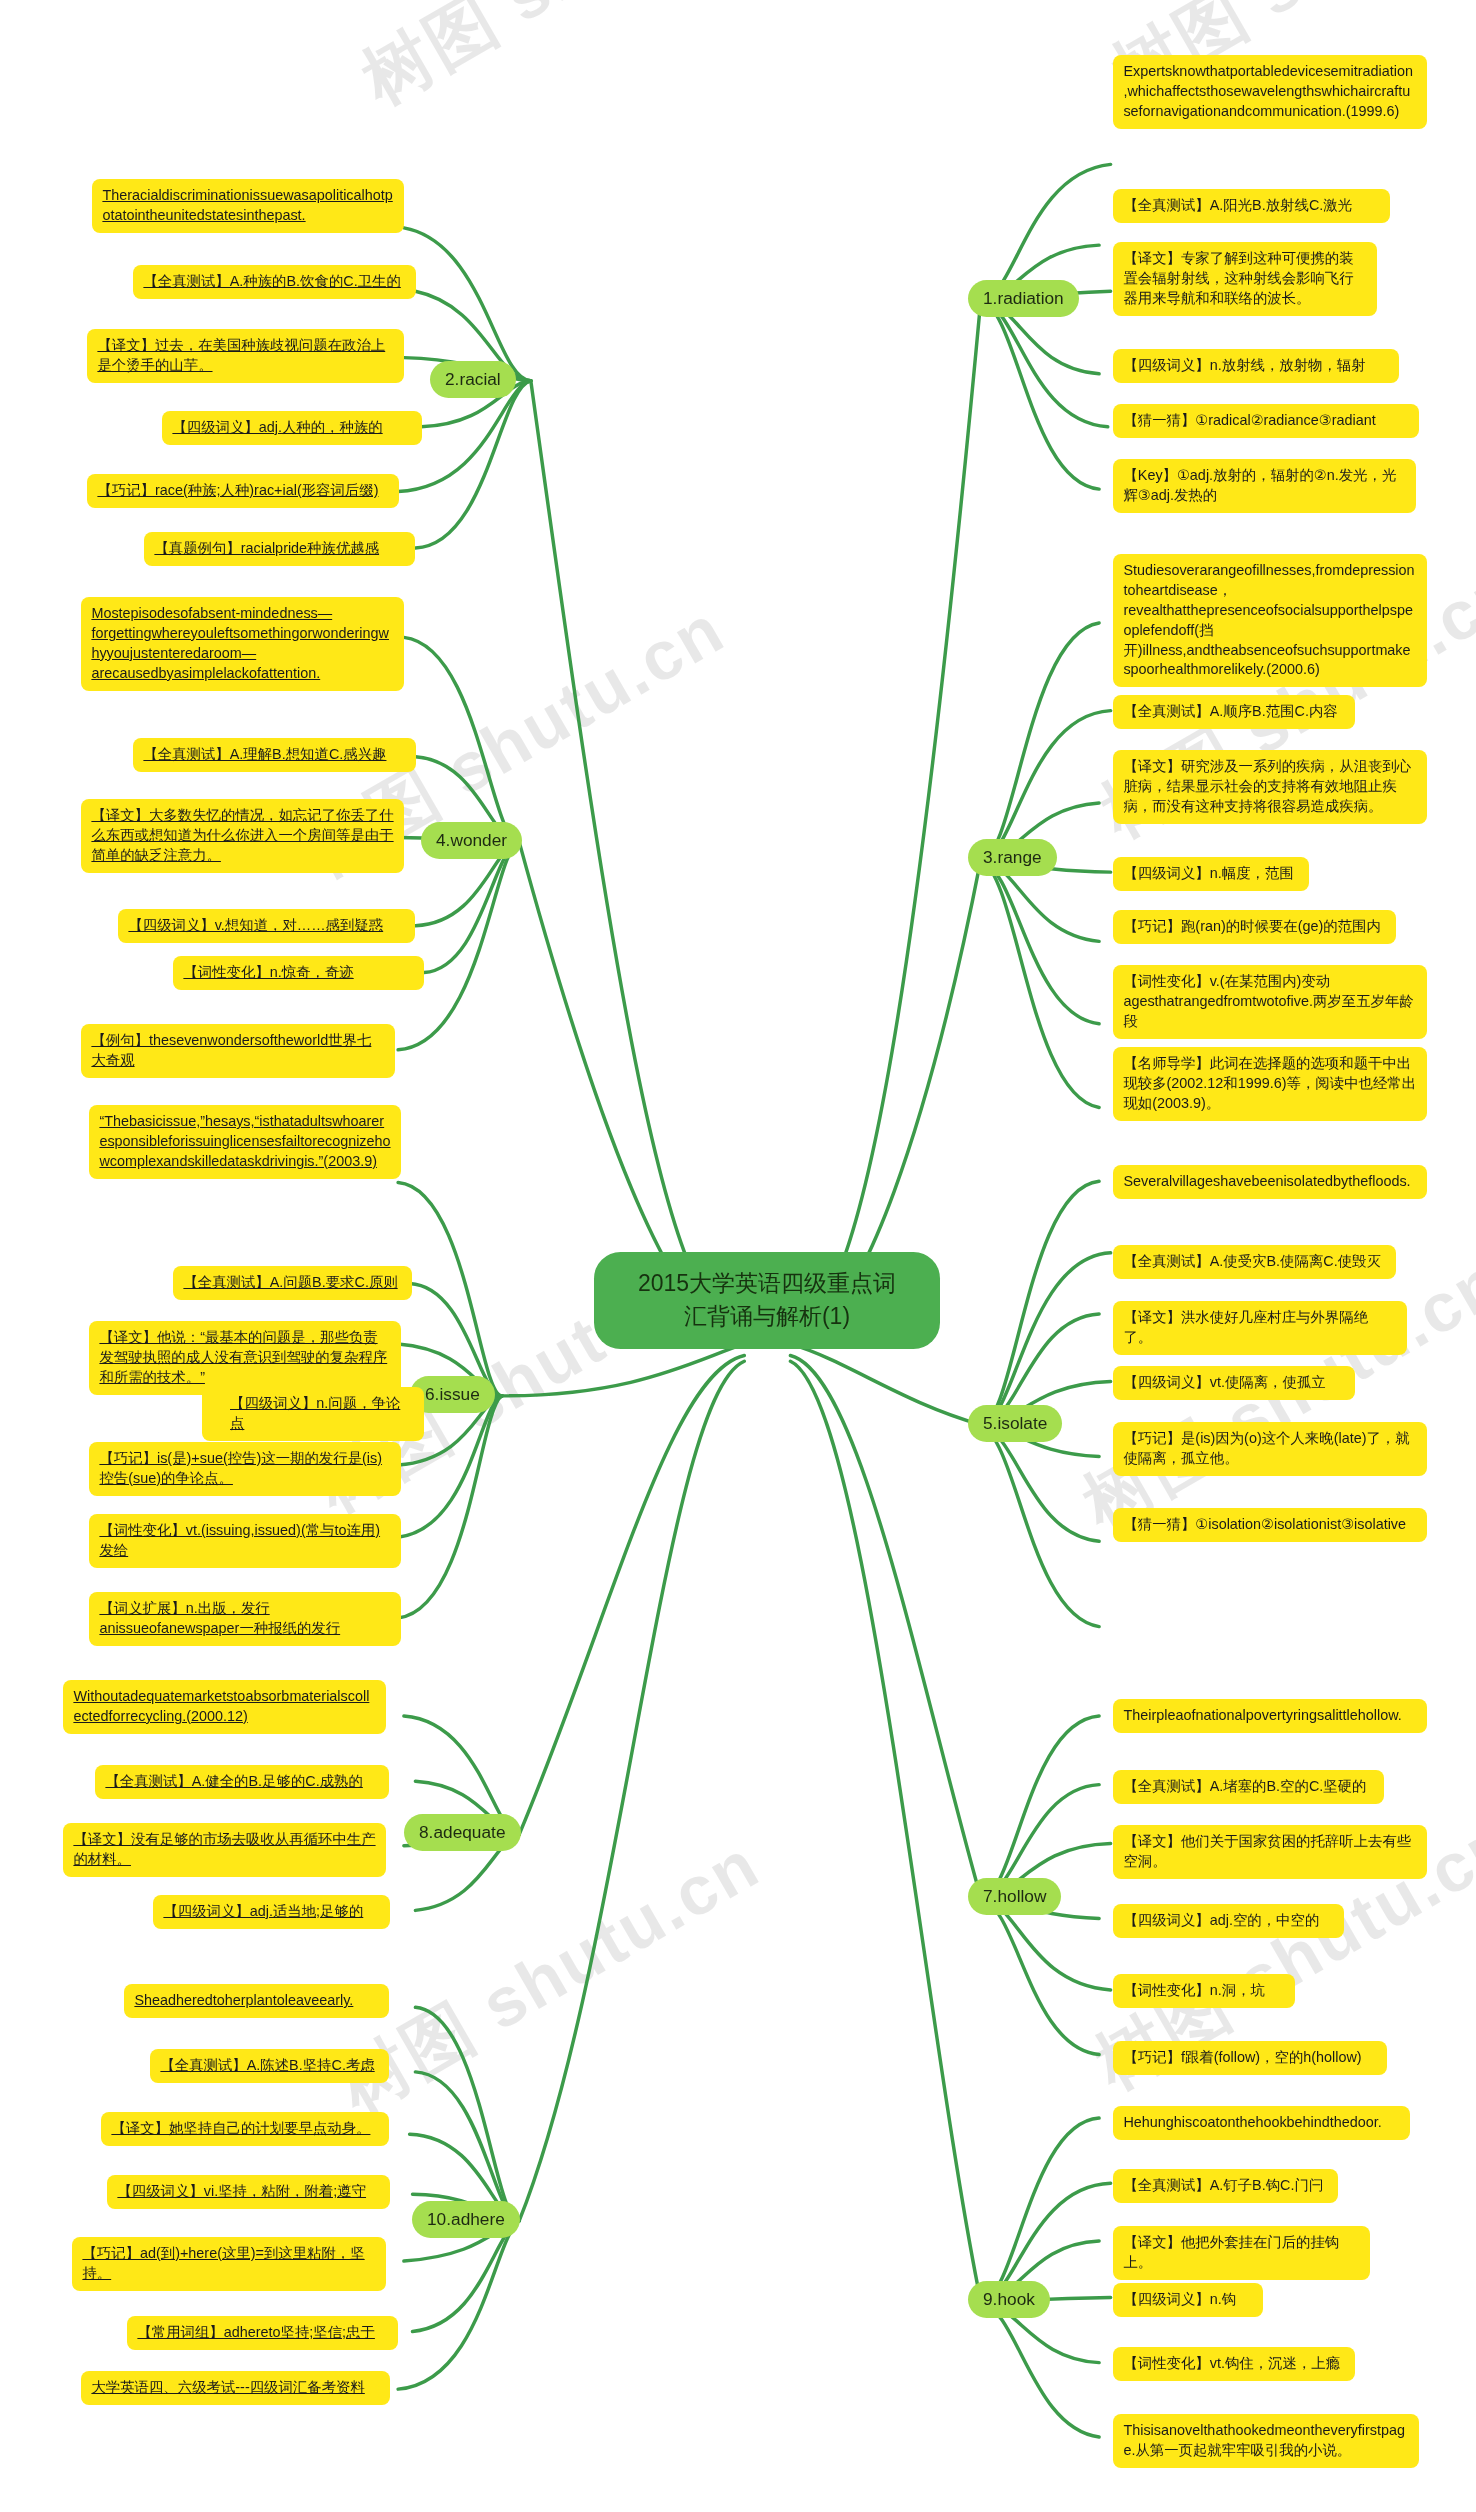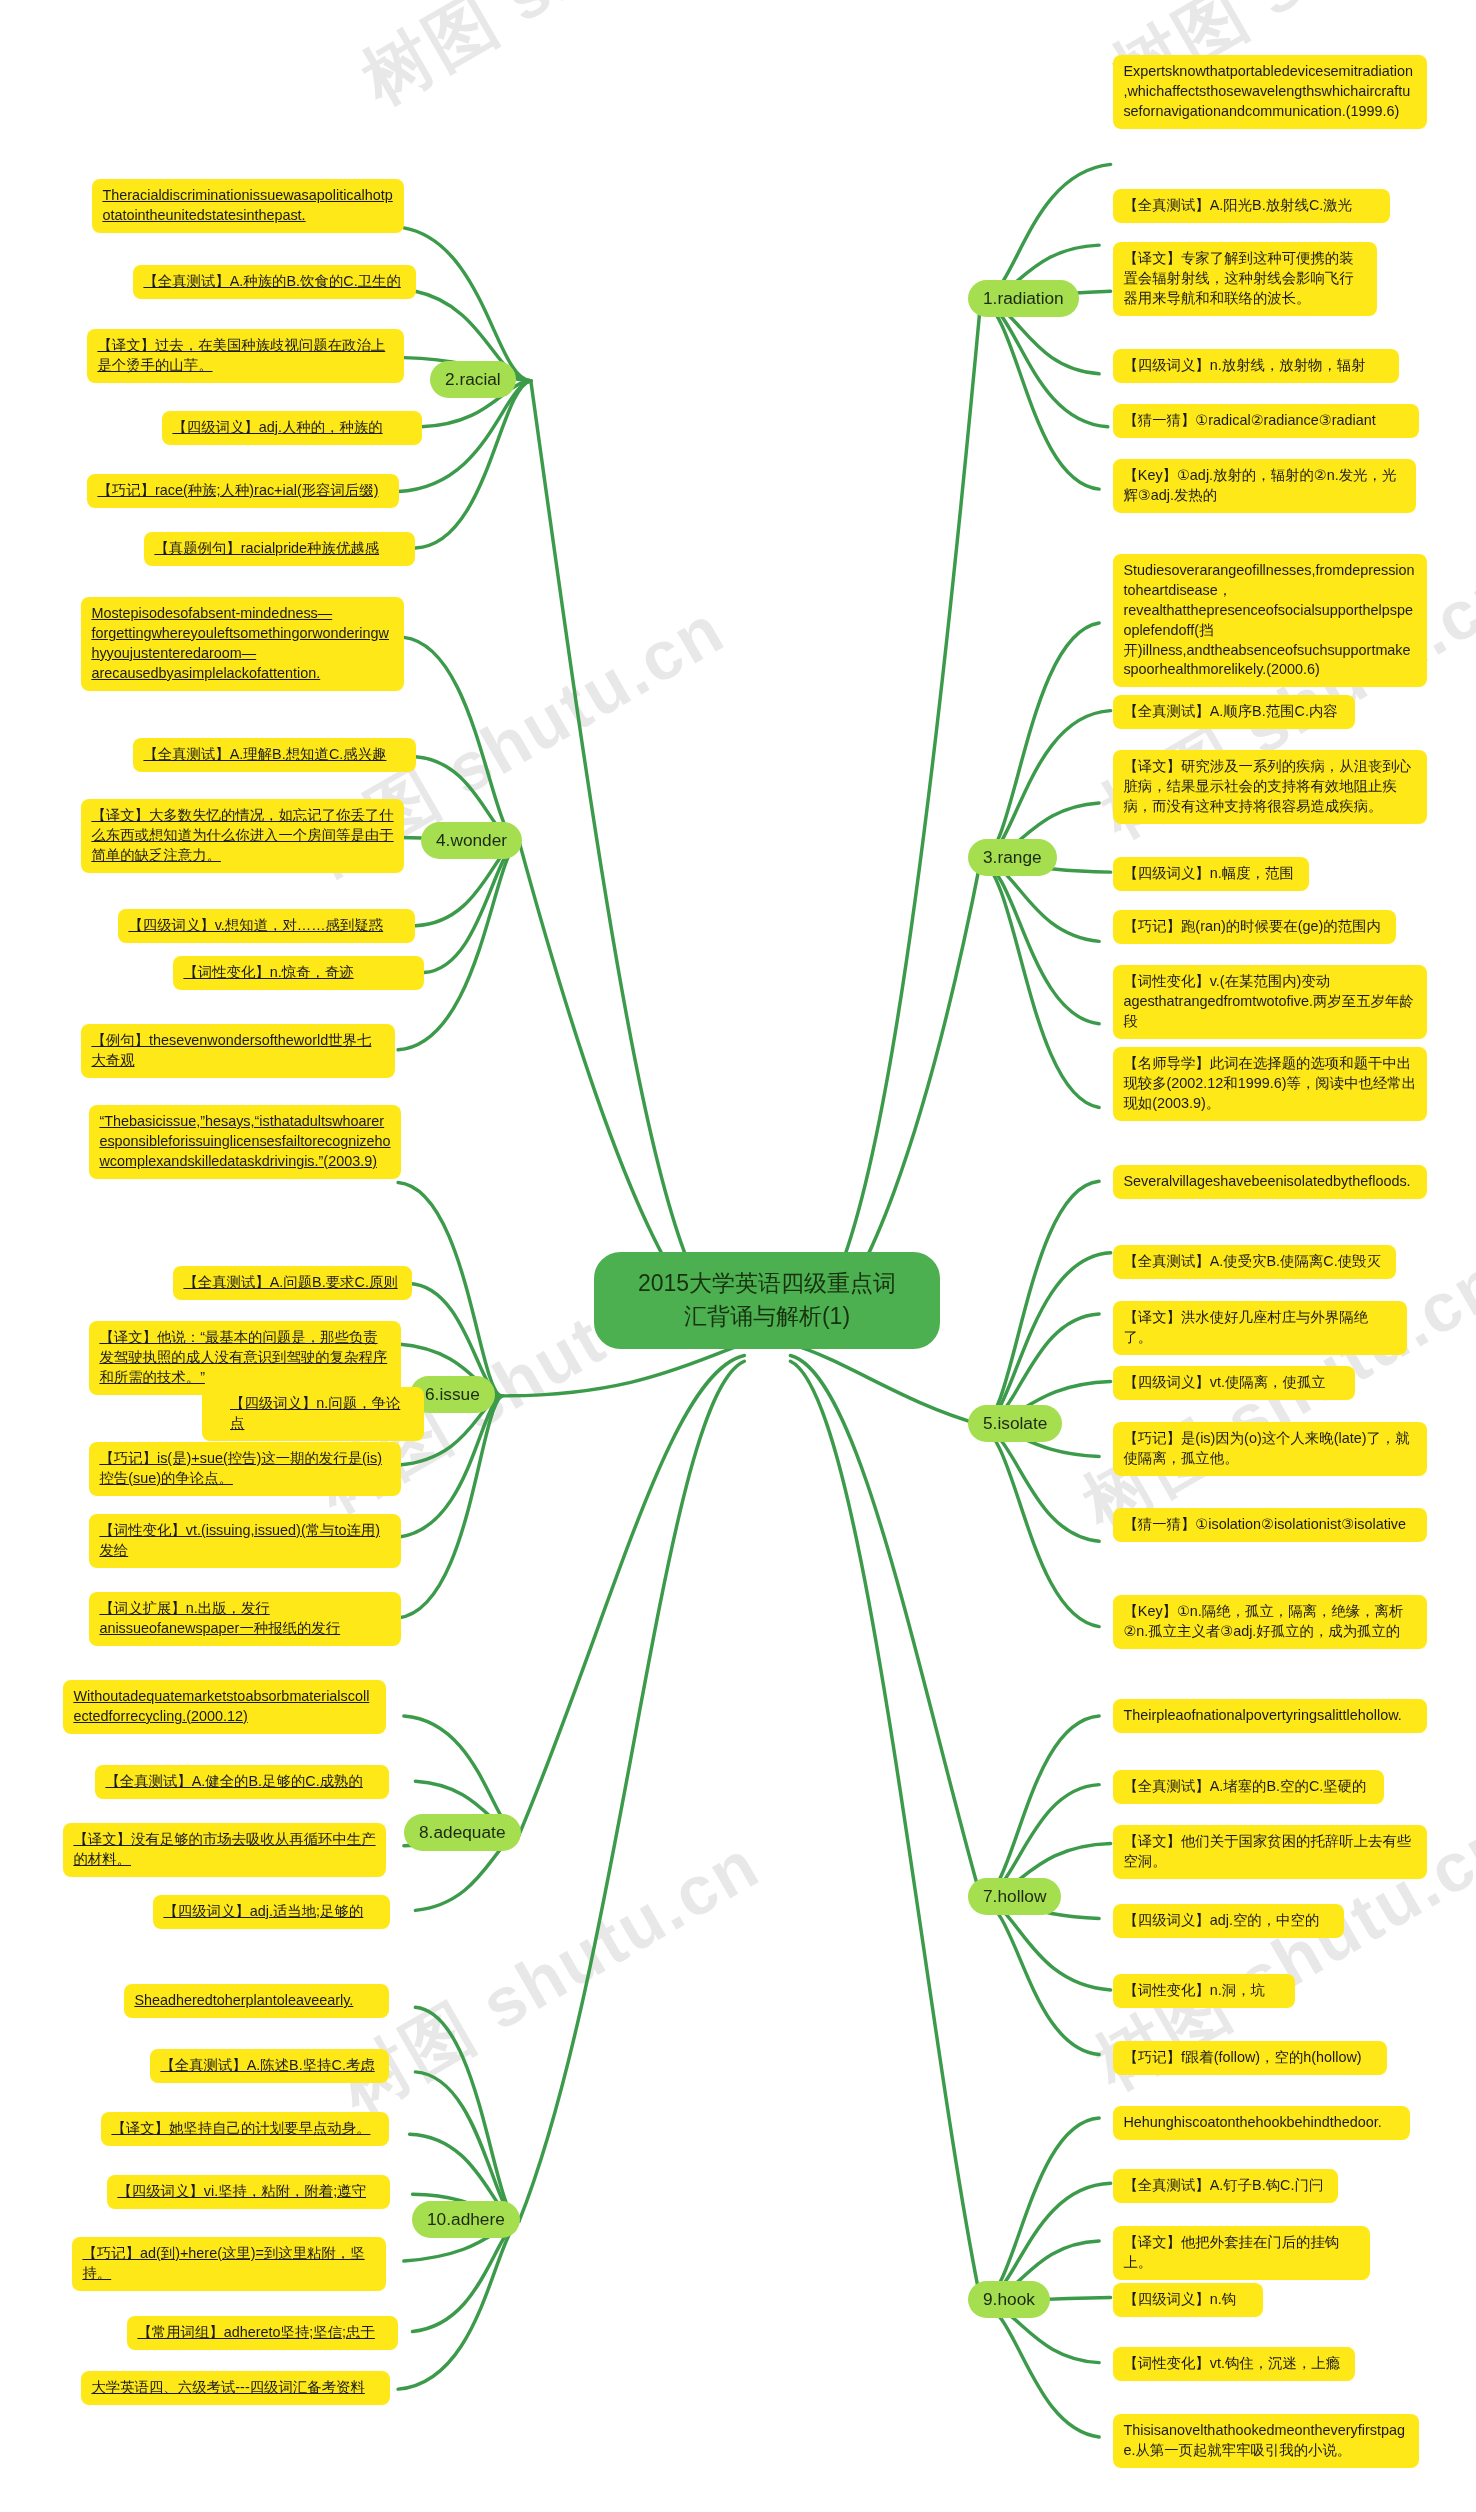--- a/index.html
+++ b/index.html
@@ -232,21 +232,20 @@
   <div class="node right" style="left:1113px;top:910px;width:283px;">【巧记】跑(ran)的时候要在(ge)的范围内</div>
   <div class="node right" style="left:1113px;top:965px;width:314px;">【词性变化】v.(在某范围内)变动agesthatrangedfromtwotofive.两岁至五岁年龄段</div>
   <div class="node right" style="left:1113px;top:1047px;width:314px;">【名师导学】此词在选择题的选项和题干中出现较多(2002.12和1999.6)等，阅读中也经常出现如(2003.9)。</div>
 
   <div class="node right" style="left:1113px;top:1165px;width:314px;">Severalvillageshavebeenisolatedbythefloods.</div>
   <div class="node right" style="left:1113px;top:1245px;width:283px;">【全真测试】A.使受灾B.使隔离C.使毁灭</div>
   <div class="node right" style="left:1113px;top:1301px;width:294px;">【译文】洪水使好几座村庄与外界隔绝了。</div>
   <div class="node right" style="left:1113px;top:1366px;width:242px;">【四级词义】vt.使隔离，使孤立</div>
   <div class="node right" style="left:1113px;top:1422px;width:314px;">【巧记】是(is)因为(o)这个人来晚(late)了，就使隔离，孤立他。</div>
   <div class="node right" style="left:1113px;top:1508px;width:314px;">【猜一猜】①isolation②isolationist③isolative</div>
-  <div class="node right" style="left:1113px;top:1595px;width:314px;">【Key】①n.隔绝，孤立，隔离，绝缘，离析②n.孤立主义者③adj.好孤立的，成为孤立的</div>
 
   <div class="node right" style="left:1113px;top:1699px;width:314px;">Theirpleaofnationalpovertyringsalittlehollow.</div>
   <div class="node right" style="left:1113px;top:1770px;width:271px;">【全真测试】A.堵塞的B.空的C.坚硬的</div>
   <div class="node right" style="left:1113px;top:1825px;width:314px;">【译文】他们关于国家贫困的托辞听上去有些空洞。</div>
   <div class="node right" style="left:1113px;top:1904px;width:231px;">【四级词义】adj.空的，中空的</div>
   <div class="node right" style="left:1113px;top:1974px;width:182px;">【词性变化】n.洞，坑</div>
   <div class="node right" style="left:1113px;top:2041px;width:274px;">【巧记】f跟着(follow)，空的h(hollow)</div>
 
   <div class="node right" style="left:1113px;top:2106px;width:297px;">Hehunghiscoatonthehookbehindthedoor.</div>
   <div class="node right" style="left:1113px;top:2169px;width:225px;">【全真测试】A.钉子B.钩C.门闩</div>

